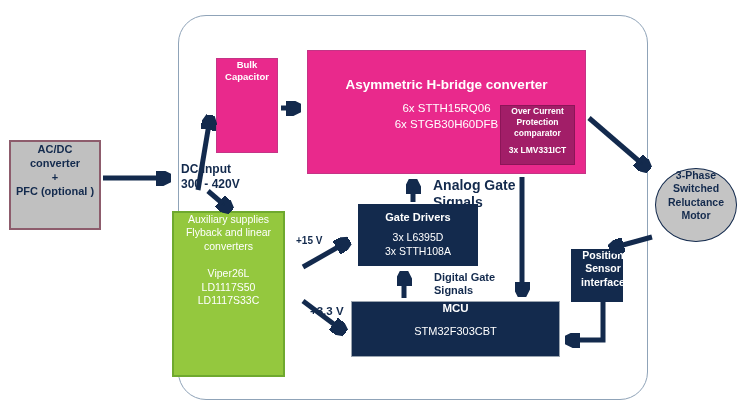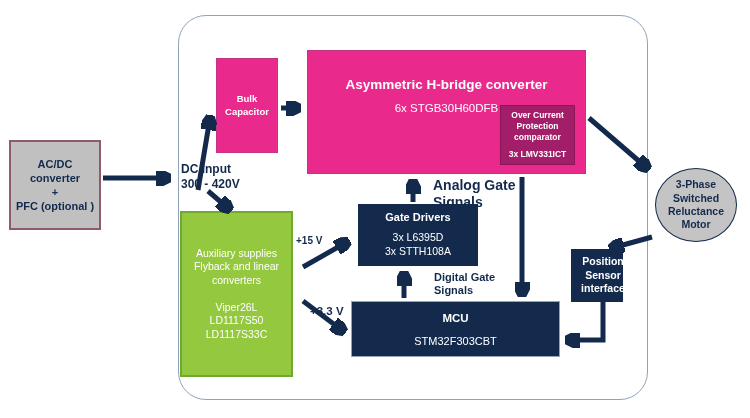--- a/index.html
+++ b/index.html
@@ -1,21 +1,21 @@
 <!DOCTYPE html>
 <html><head>
 <meta charset="utf-8">
 <style>
   html,body{margin:0;padding:0;background:#ffffff;}
   .canvas{position:relative;width:750px;height:418px;background:#ffffff;
           font-family:"Liberation Sans",sans-serif;overflow:hidden;}
   .boundary{position:absolute;left:178px;top:15px;width:470px;height:385px;
             border:1.5px solid #8FA3B8;border-radius:28px;box-sizing:border-box;}
   .box{position:absolute;display:flex;flex-direction:column;align-items:center;
-       justify-content:center;text-align:center;color:#ffffff;box-sizing:border-box;}
+       text-align:center;color:#ffffff;box-sizing:border-box;}
   .line{line-height:1.28;}
   .navy{background:#132A4D;}
   .pink{background:#E9298C;border:1px solid #C43486;}
   .ocp{background:#A21E68;border:1px solid #8C1558;}
   .green{background:#94C83E;border:2px solid #6FA92F;}
   .grayblock{background:#C0C0C0;border:2px solid #8D5C6C;color:#132A4D;font-weight:bold;}
   .ellipse{border-radius:50%;background:#C4C4C4;border:1.5px solid #132A4D;
            color:#132A4D;font-weight:bold;}
   .lbl{position:absolute;color:#132A4D;font-weight:bold;line-height:1.22;}
   .arrows{position:absolute;left:0;top:0;width:750px;height:418px;pointer-events:none;}
@@ -23,21 +23,21 @@
 
   
   .b-acdc{left:9px;top:140px;width:92px;height:90px;font-size:11px;line-height:1.35;}
   .b-bulk{left:216px;top:58px;width:62px;height:95px;font-size:9.5px;font-weight:bold;}
   .b-hbridge{left:307px;top:50px;width:279px;height:124px;justify-content:flex-start;
              padding-top:26px;}
   .b-hbridge .title{font-size:13.5px;font-weight:bold;margin-bottom:9px;}
   .b-hbridge .part{font-size:11.5px;line-height:1.35;}
   .b-ocp{left:500px;top:105px;width:75px;height:60px;font-size:8.5px;font-weight:bold;}
   .b-ocp .part{margin-top:6px;}
-  .b-aux{left:180px;top:211px;width:113px;height:166px;font-size:10.5px;}
+  .b-aux{left:172px;top:211px;width:113px;height:166px;font-size:10.5px;}
   .b-aux .gap{height:14px;}
   .b-gd{left:358px;top:204px;width:120px;height:62px;justify-content:flex-start;
         padding-top:7px;}
   .b-gd .title{font-size:11px;font-weight:bold;margin-bottom:8px;}
   .b-gd .part{font-size:10.5px;line-height:1.3;}
   .b-mcu{left:351px;top:301px;width:209px;height:56px;border:1px solid #9AA4B0;}
   .b-mcu .title{font-size:11.5px;font-weight:bold;margin-bottom:11px;}
   .b-mcu .part{font-size:11px;}
   .b-pos{left:571px;top:249px;width:52px;height:53px;font-size:10.5px;font-weight:bold;padding-left:12px;}
   .b-motor{left:655px;top:168px;width:82px;height:74px;font-size:10.5px;line-height:1.2;}
@@ -62,20 +62,21 @@
     <div class="line">PFC (optional )</div>
   </div>
 
   <div class="box pink b-bulk">
     <div class="line">Bulk</div>
     <div class="line">Capacitor</div>
   </div>
 
   <div class="box pink b-hbridge">
     <div class="title">Asymmetric H-bridge converter</div>
+    <div class="part line">6x STTH15RQ06</div>
     <div class="part line">6x STGB30H60DFB</div>
   </div>
 
   <div class="box ocp b-ocp">
     <div class="line">Over Current</div>
     <div class="line">Protection</div>
     <div class="line">comparator</div>
     <div class="line part">3x LMV331ICT</div>
   </div>
 

